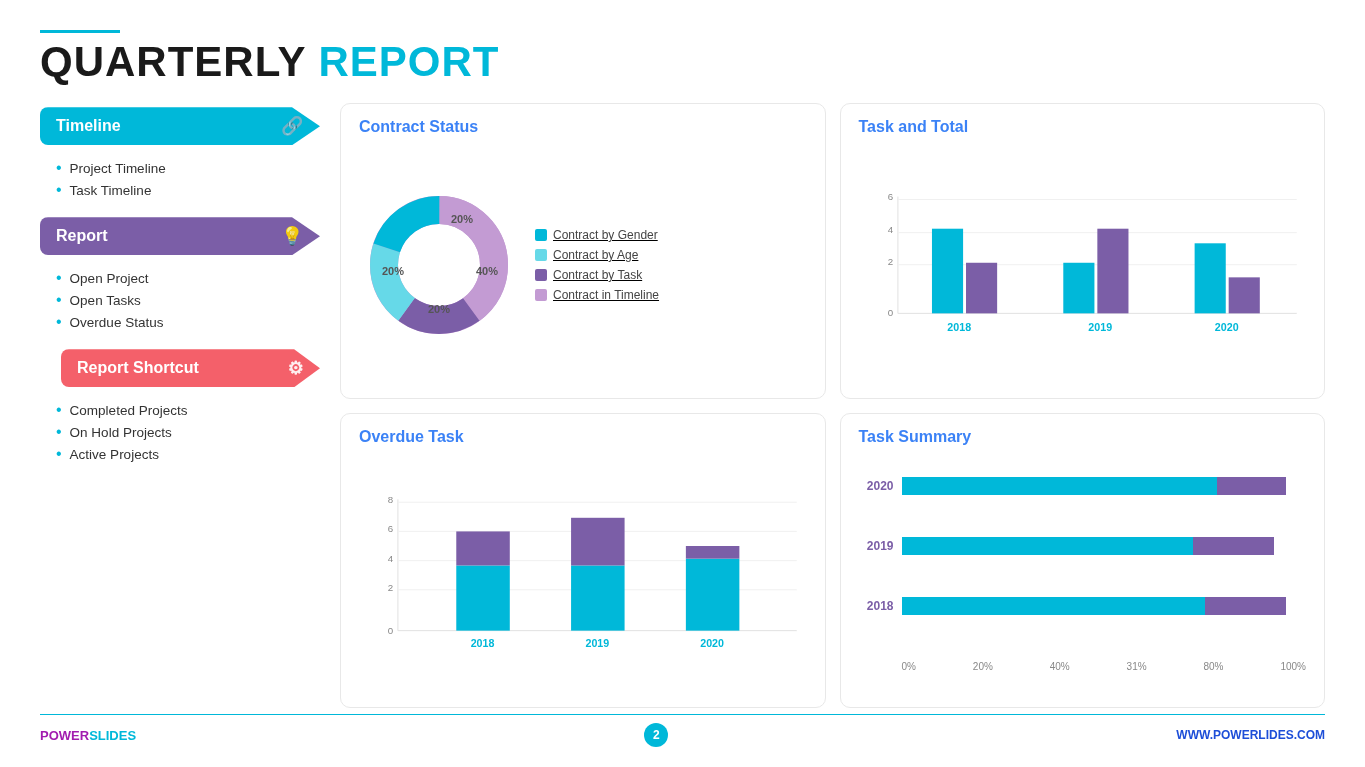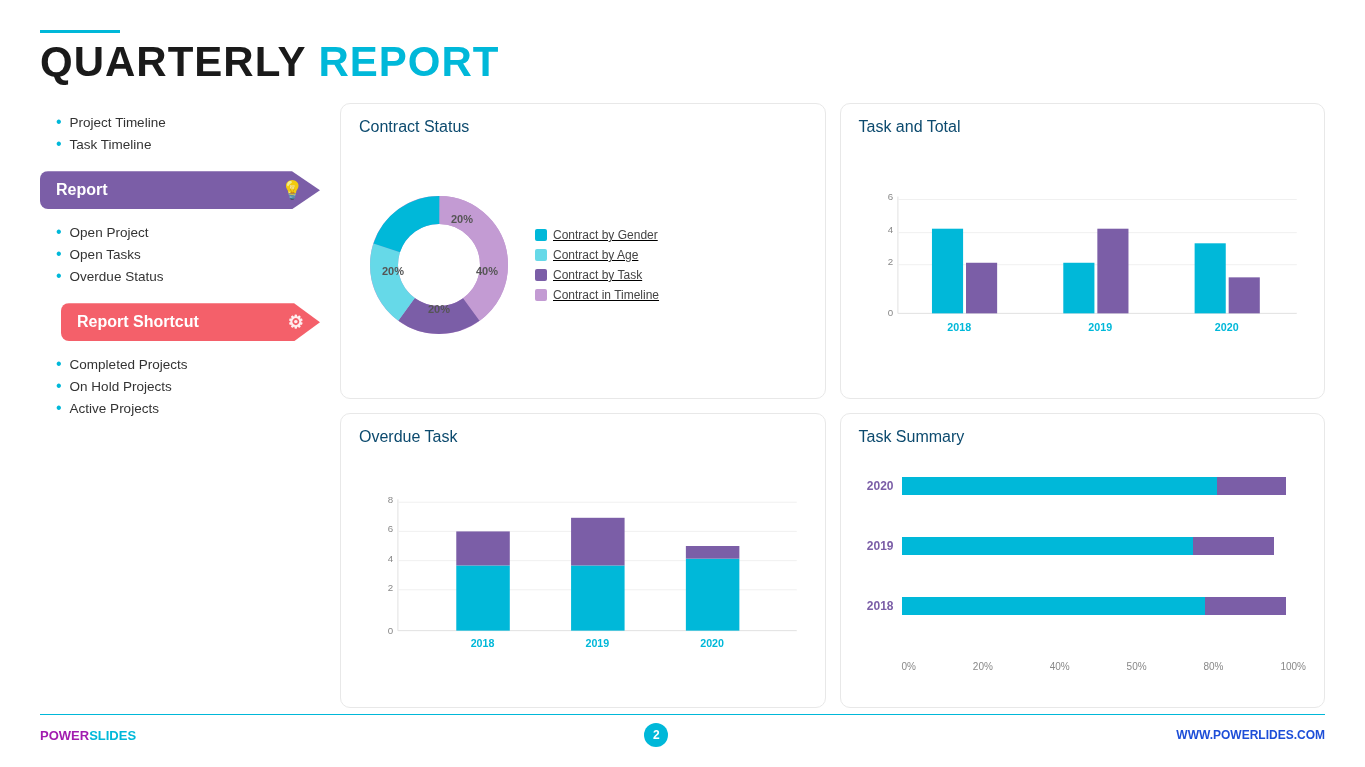--- a/index.html
+++ b/index.html
@@ -111,22 +111,22 @@
       border: 1.5px solid #e8e8e8;
       border-radius: 10px;
       padding: 14px 18px;
       display: flex;
       flex-direction: column;
       background: #fff;
     }
 
     .chart-title {
       font-size: 16px;
-      font-weight: 400;
-      color: #0c4a6e;
+      font-weight: 700;
+      color: #3b82f6;
       margin-bottom: 10px;
     }
 
     
     .contract-content {
       display: flex;
       align-items: center;
       gap: 16px;
       flex: 1;
     }
@@ -257,20 +257,24 @@
     <div class="header-title">
       <span class="black">QUARTERLY</span>
       <span class="blue">REPORT</span>
     </div>
   </div>
 
   <div class="main">
 
     <div class="sidebar">
 
+      <div class="sidebar-badge cyan">
+        <span>Timeline</span>
+        <span class="badge-icon">🔗</span>
+      </div>
       <ul class="sidebar-items">
         <li>
             <span>Project Timeline</span>
           </li>
         <li>
             <span>Task Timeline</span>
           </li>
       </ul>
 
       <div class="sidebar-badge purple">
@@ -439,21 +443,21 @@
             <div class="ts-label">2018</div>
             <div class="ts-bar-container">
               <div class="ts-bar-cyan" style="width:75%;"></div>
               <div class="ts-bar-purple" style="width:20%;"></div>
             </div>
           </div>
           <div class="ts-axis">
             <span>0%</span>
             <span>20%</span>
             <span>40%</span>
-            <span>50%</span>
+            <span>31%</span>
             <span>80%</span>
             <span>100%</span>
           </div>
         </div>
       </div>
 
     </div>
   </div>
 
   <div class="footer">

